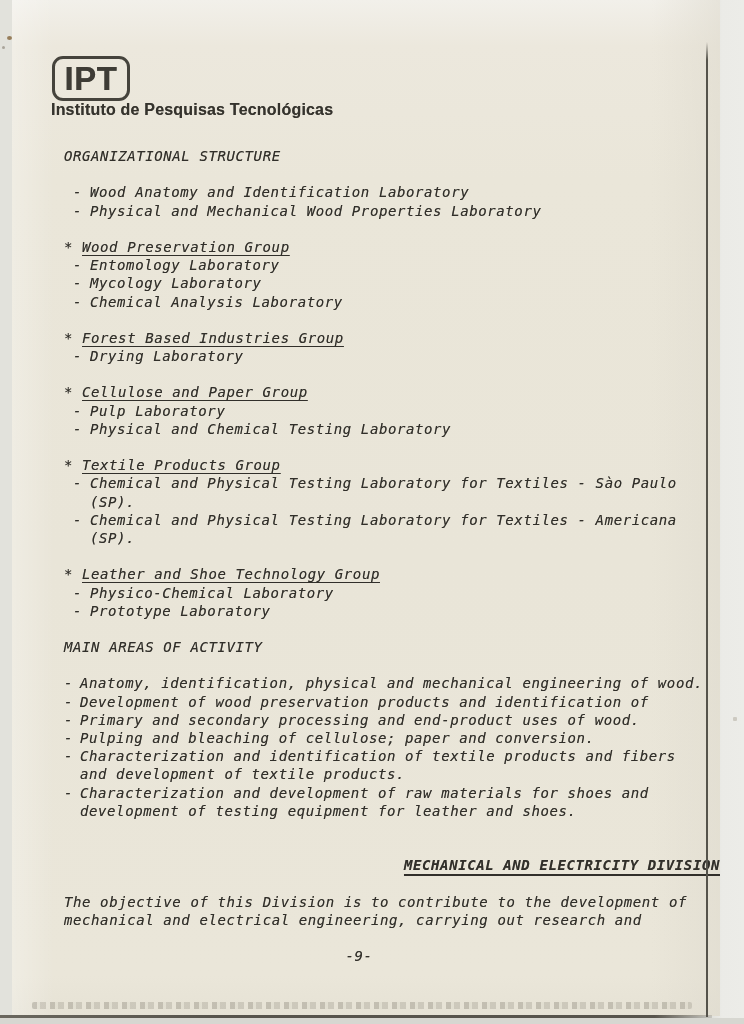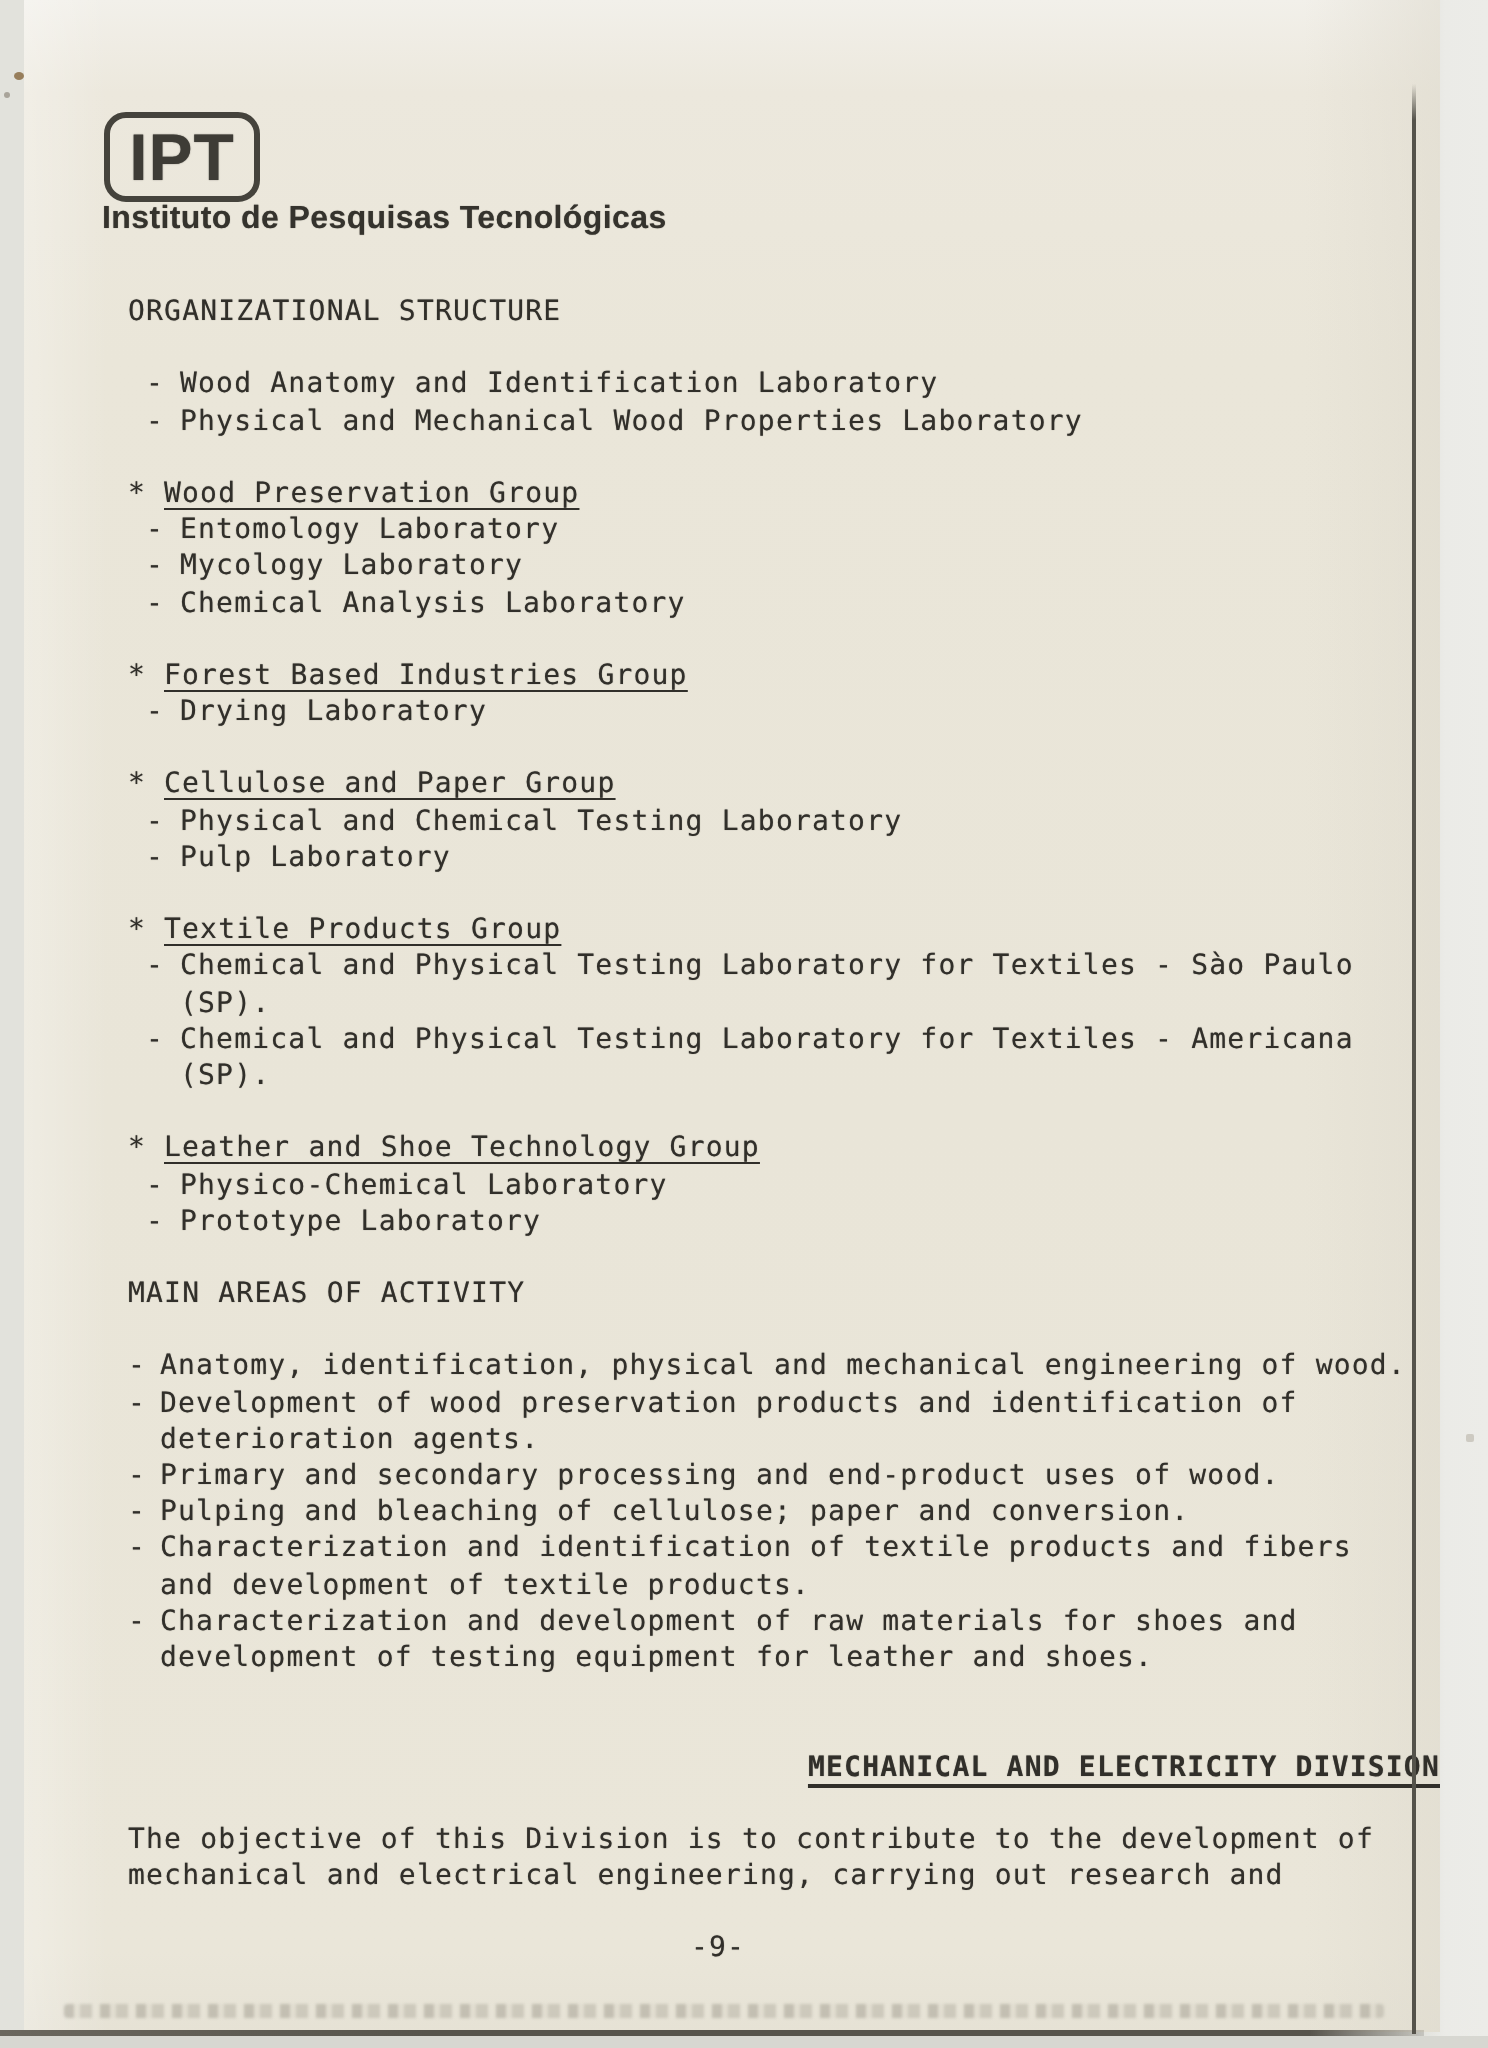--- a/index.html
+++ b/index.html
@@ -70,21 +70,21 @@
     white-space:nowrap;
   }
 
   
   .doc{
     position:absolute;left:52px;top:147px;width:656px;
     font-size:14px;line-height:18.2px;letter-spacing:.6px;
     color:#312f2a;
     text-shadow:0 0 .5px rgba(49,47,42,.55);
   }
-  .line{white-space:nowrap;height:18.2px;}
+  .line{white-space:nowrap;height:18.2px;font-style:italic;}
   .mk{display:inline-block;}
   .heading{margin-top:18.2px;}
   .heading.first{margin-top:0;}
   .group{margin-top:18.2px;}
   .g-title .mk{width:18px;}
   .g-title .gname{text-decoration:underline;text-decoration-thickness:1.2px;text-underline-offset:3px;}
   .g-item{padding-left:9px;}
   .g-item .mk{width:17px;}
   .g-cont{padding-left:26px;}
   .areas{margin-top:18.2px;}
@@ -120,41 +120,40 @@
           <div class="line g-item"><span class="mk">-</span><span>Entomology Laboratory</span></div>
           <div class="line g-item"><span class="mk">-</span><span>Mycology Laboratory</span></div>
           <div class="line g-item"><span class="mk">-</span><span>Chemical Analysis Laboratory</span></div>
         </div>
         <div class="group">
           <div class="line g-title"><span class="mk">*</span><span class="gname">Forest Based Industries Group</span></div>
           <div class="line g-item"><span class="mk">-</span><span>Drying Laboratory</span></div>
         </div>
         <div class="group">
           <div class="line g-title"><span class="mk">*</span><span class="gname">Cellulose and Paper Group</span></div>
+          <div class="line g-item"><span class="mk">-</span><span>Pulp Laboratory</span></div>
           <div class="line g-item"><span class="mk">-</span><span>Physical and Chemical Testing Laboratory</span></div>
-          <div class="line g-item"><span class="mk">-</span><span>Pulp Laboratory</span></div>
         </div>
         <div class="group">
           <div class="line g-title"><span class="mk">*</span><span class="gname">Textile Products Group</span></div>
           <div class="line g-item"><span class="mk">-</span><span>Chemical and Physical Testing Laboratory for Textiles - Sào Paulo</span></div>
           <div class="line g-cont"><span>(SP).</span></div>
           <div class="line g-item"><span class="mk">-</span><span>Chemical and Physical Testing Laboratory for Textiles - Americana</span></div>
           <div class="line g-cont"><span>(SP).</span></div>
         </div>
         <div class="group">
           <div class="line g-title"><span class="mk">*</span><span class="gname">Leather and Shoe Technology Group</span></div>
           <div class="line g-item"><span class="mk">-</span><span>Physico-Chemical Laboratory</span></div>
           <div class="line g-item"><span class="mk">-</span><span>Prototype Laboratory</span></div>
         </div>
       </div>
     <div class="line heading">MAIN AREAS OF ACTIVITY</div>
     <div id="areas" class="areas">
         <div class="line a-item"><span class="mk">-</span><span>Anatomy, identification, physical and mechanical engineering of wood.</span></div>
         <div class="line a-item"><span class="mk">-</span><span>Development of wood preservation products and identification of</span></div>
-        <div class="line a-cont"><span>deterioration agents.</span></div>
         <div class="line a-item"><span class="mk">-</span><span>Primary and secondary processing and end-product uses of wood.</span></div>
         <div class="line a-item"><span class="mk">-</span><span>Pulping and bleaching of cellulose; paper and conversion.</span></div>
         <div class="line a-item"><span class="mk">-</span><span>Characterization and identification of textile products and fibers</span></div>
         <div class="line a-cont"><span>and development of textile products.</span></div>
         <div class="line a-item"><span class="mk">-</span><span>Characterization and development of raw materials for shoes and</span></div>
         <div class="line a-cont"><span>development of testing equipment for leather and shoes.</span></div>
       </div>
     <div class="line div-heading">
       <span class="dname">MECHANICAL AND ELECTRICITY DIVISION</span>
     </div>

